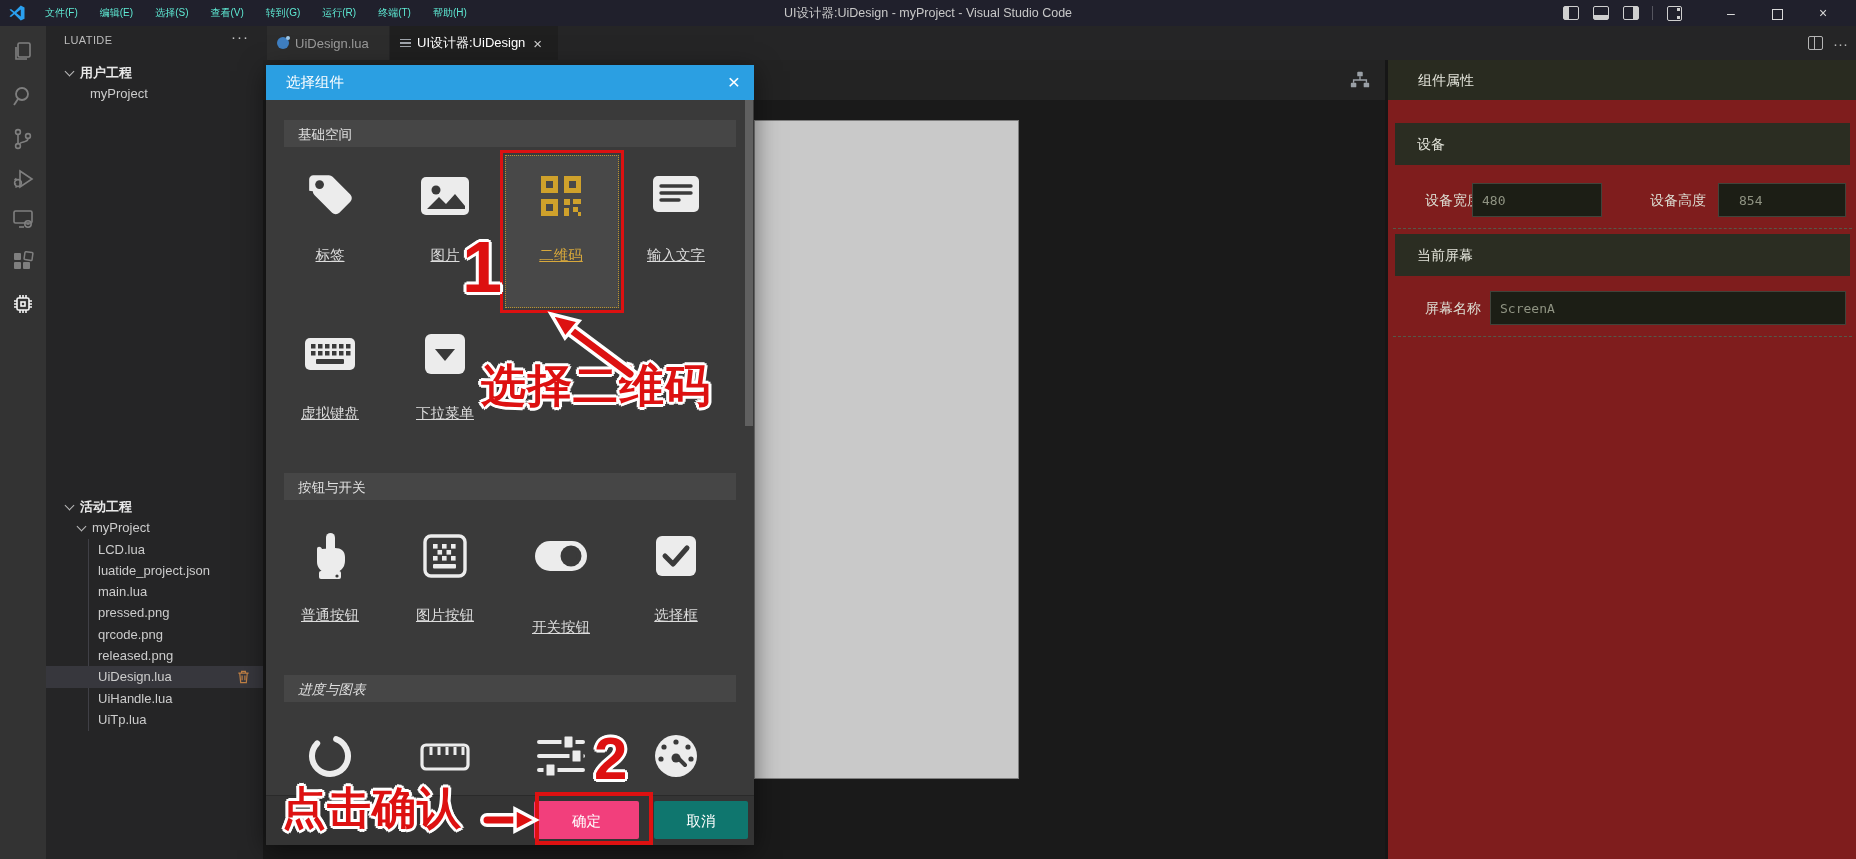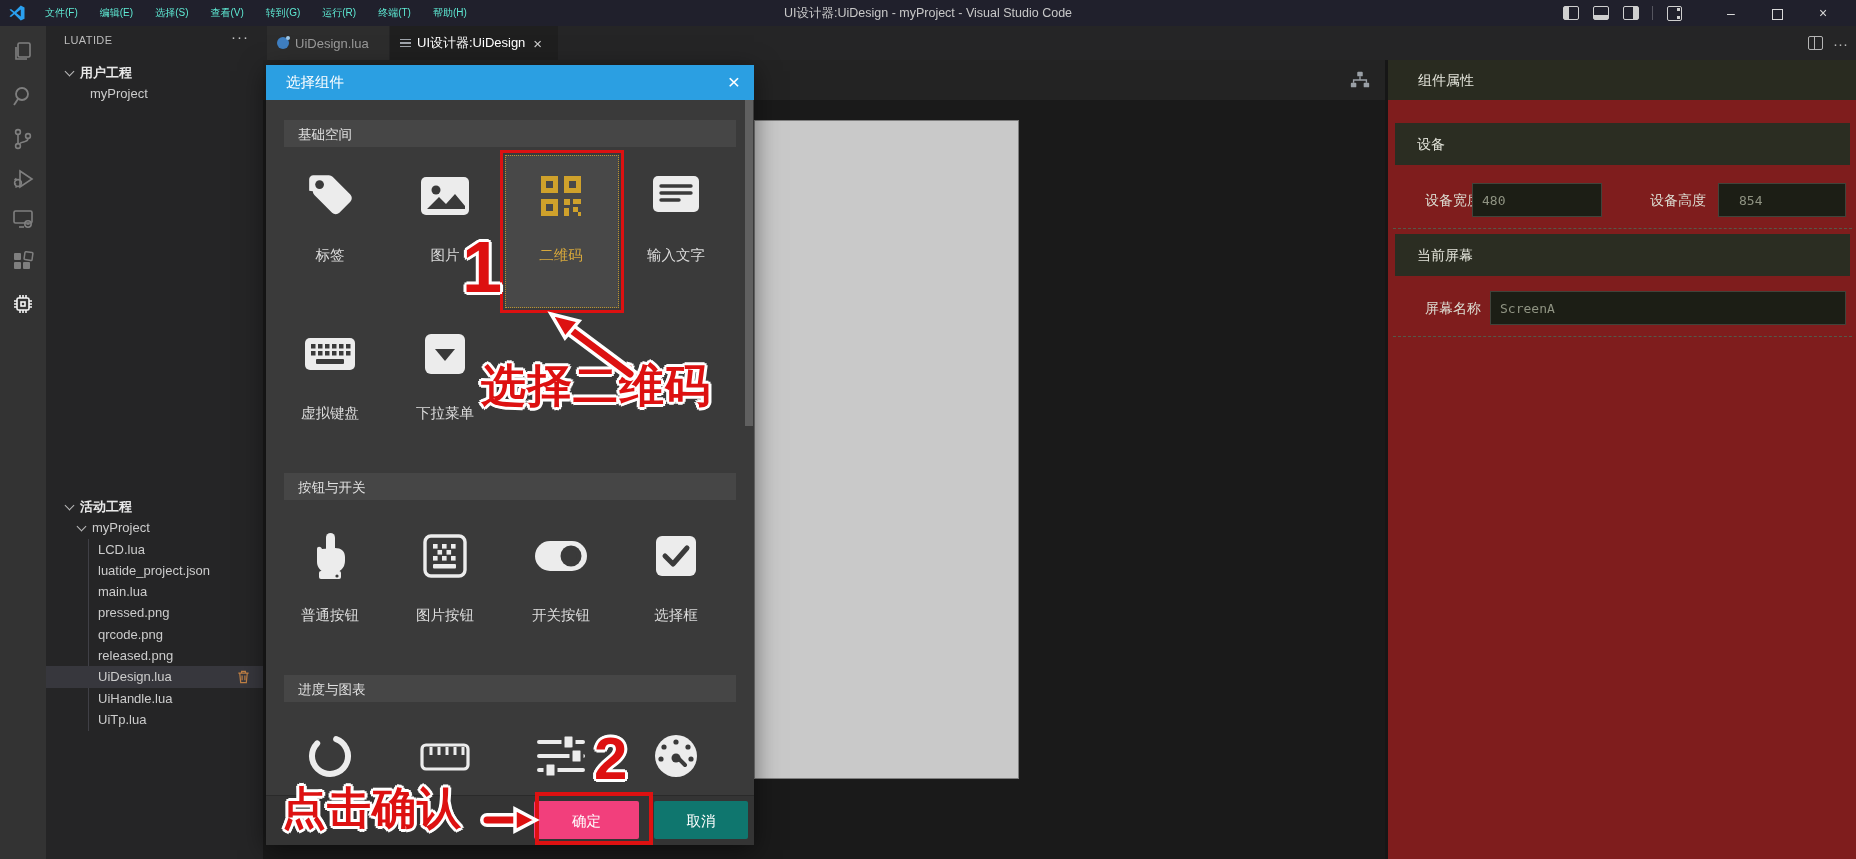--- a/index.html
+++ b/index.html
@@ -77,21 +77,21 @@
 
   
   .modal{left:266px;top:65px;width:488px;height:779px;background:#3a3a3a;z-index:10;box-shadow:0 6px 24px rgba(0,0,0,.5);}
   .m-head{position:absolute;left:0;top:0;width:100%;height:35px;background:#2b9fe2;}
   .m-title{margin-left:20px;font-size:14.5px;color:#fff;line-height:35px;display:inline-block;}
   .m-close{position:absolute;right:14px;top:0;color:#fff;font-size:21px;line-height:33px;}
   .m-bar{position:absolute;left:18px;width:452px;height:27px;background:#464646;line-height:27px;}
   .m-bar span{margin-left:14px;font-size:13.5px;color:#e0e0e0;}
   .comp{position:absolute;width:114px;display:flex;flex-direction:column;align-items:center;}
   .cicon{width:56px;height:56px;display:flex;align-items:center;justify-content:center;}
-  .clabel{margin-top:22px;font-size:14.5px;color:#dcdcdc;white-space:nowrap;}
+  .clabel{margin-top:22px;font-size:14.5px;color:#dcdcdc;white-space:nowrap;text-decoration:underline;}
   .clabel.gold{color:#d8a93c;}
   .qr-card{left:505px;top:155px;width:114px;height:153px;background:#484848;border:1px dotted #bb9430;box-sizing:border-box;}
   .m-scroll{left:745px;top:100px;width:8px;height:326px;background:#606060;}
   .m-footer{position:absolute;left:0;top:730px;width:100%;height:49px;background:#343434;border-top:1px solid #2a2a2a;}
   .btn{position:absolute;top:5px;height:38px;border:none;border-radius:2px;color:#fff;font-size:14.5px;
        font-family:inherit;text-align:center;line-height:38px;}
   .btn-ok{left:268px;width:105px;background:#f23f7c;}
   .btn-cancel{left:388px;width:94px;background:#0f766e;}
 
   
@@ -397,42 +397,42 @@
               <rect x="11" y="23" width="4.6" height="4.6"></rect>
               <rect x="20" y="23" width="4.6" height="4.6"></rect>
               <rect x="29" y="23" width="4.6" height="4.6"></rect>
         <rect x="11" y="31" width="23" height="4.6" rx="1"></rect>
             </g>
           </svg>
       </span>
       <span class="clabel">图片按钮</span>
     </div>
 
-    <div class="comp" style="left:238px;top:463px;">
+    <div class="comp" style="left:238px;top:463px;gap:12px;">
       <span class="cicon">
         <svg width="56" height="36" viewBox="0 0 56 34">
             <rect x="2" y="2" width="52" height="30" rx="15" fill="#ececec"></rect>
             <circle cx="38" cy="17" r="10.5" fill="#3a3a3a"></circle>
             <circle cx="38" cy="17" r="6" fill="#3a3a3a"></circle>
           </svg>
       </span>
       <span class="clabel">开关按钮</span>
     </div>
 
     <div class="comp" style="left:353px;top:463px;">
       <span class="cicon">
         <svg width="44" height="44" viewBox="0 0 44 44">
             <rect x="2" y="2" width="40" height="40" rx="6" fill="#ececec"></rect>
             <path d="M11 22l8 8 14-16" fill="none" stroke="#3a3a3a" stroke-width="5" stroke-linecap="round" stroke-linejoin="round"></path>
           </svg>
       </span>
       <span class="clabel">选择框</span>
     </div>
 
-    <div class="m-bar" style="top:610px;"><span>进度与图表</span></div>
+    <div class="m-bar" style="top:610px;font-style:italic;"><span>进度与图表</span></div>
 
     <div class="comp" style="left:7px;top:663px;">
       <span class="cicon">
         <svg width="48" height="48" viewBox="0 0 48 48">
             <circle cx="24" cy="24" r="18" fill="none" stroke="#ececec" stroke-width="6" stroke-dasharray="92 22" stroke-linecap="round" transform="rotate(-70 24 24)"></circle>
           </svg>
       </span>
     </div>
     <div class="comp" style="left:122px;top:663px;">
       <span class="cicon">

